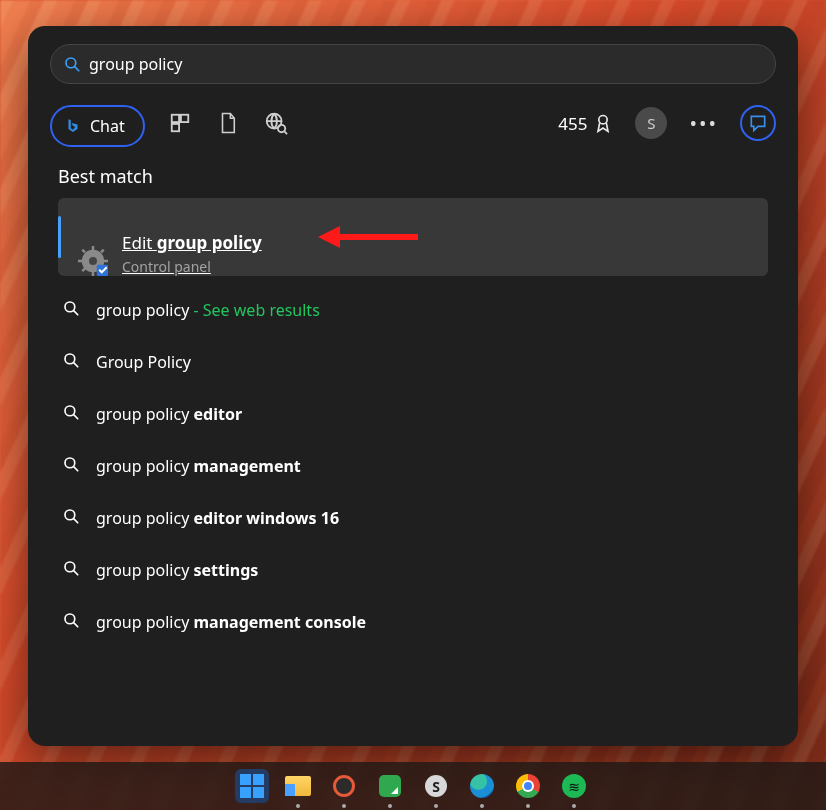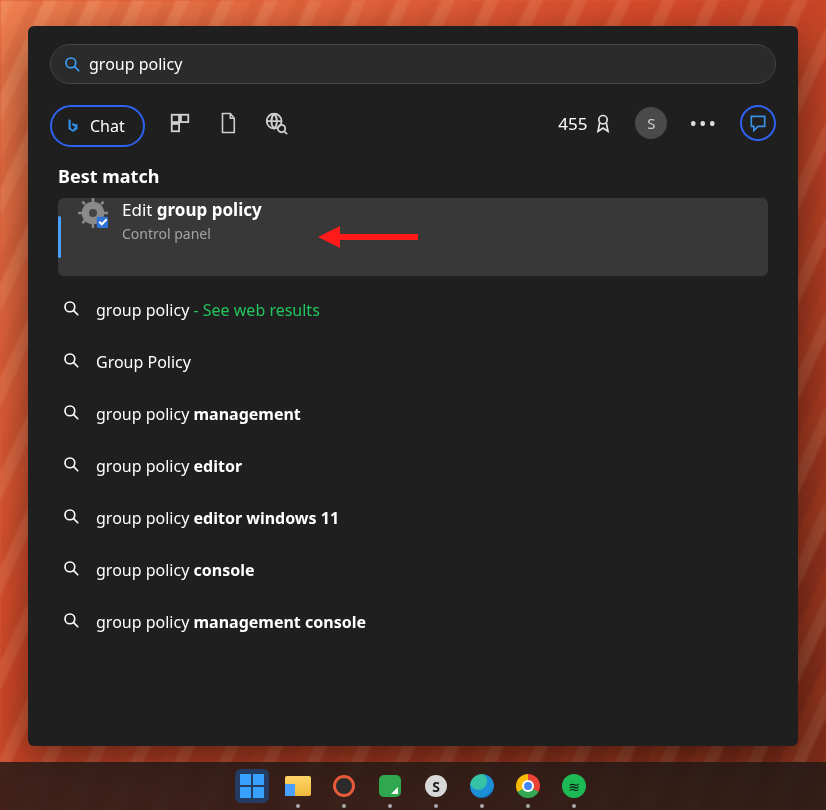--- a/index.html
+++ b/index.html
@@ -19,21 +19,21 @@
           rgba(0,0,0,0) 12px 28px,
           rgba(200,80,40,0.2) 28px 40px),
         linear-gradient(135deg, #f08050 0%, #d84a2b 40%, #7a2a18 100%);
       filter: blur(1px);
     }
     .panel {
       position: absolute;
       left: 28px; top: 26px;
       width: 770px; height: 720px;
       background: #1f1f1f;
-      border-radius: 6px;
+      border-radius: 17px;
       box-shadow: 0 16px 48px rgba(0,0,0,0.5);
       color: #fff;
       padding: 18px 0 0 0;
     }
     .search-wrap {
       margin: 0 22px;
       height: 40px;
       background: #2b2b2b;
       border: 1px solid #444;
       border-radius: 20px;
@@ -73,30 +73,31 @@
       font-size: 15px;
     }
     .more-dots { color: #dcdcdc; font-size: 20px; letter-spacing: 2px; }
     .bing-chat {
       width: 36px; height: 36px; border-radius: 50%;
       border: 2px solid #2f62f0;
       display: flex; align-items: center; justify-content: center;
     }
     .section-title {
       margin: 16px 30px 10px;
-      font-size: 18px; font-weight: 700;
+      font-size: 18px; font-weight: 400;
     }
     .best-card {
       margin: 8px 30px;
       background: #383838;
       border-radius: 6px;
       height: 78px;
-      display: flex; align-items: flex-start;
+      display: flex; align-items: flex-end;
       padding: 0 16px;
       position: relative;
+      text-decoration: underline;
     }
     .best-card::before {
       content: ""; position: absolute; left: 0; top: 18px; bottom: 18px;
       width: 3px; background: #4aa0ff; border-radius: 2px;
     }
     .best-card .gicon { margin: 0 14px 0 4px; display:flex; }
     .best-card .btitle { font-size: 17px; }
     .best-card .btitle b { font-weight: 700; }
     .best-card .bsub { font-size: 14px; color: #a3a3a3; margin-top: 3px; }
     
@@ -298,42 +299,42 @@
             <circle cx="10.5" cy="10.5" r="6.5"></circle>
             <line x1="15.5" y1="15.5" x2="21" y2="21" stroke-linecap="round"></line>
           </svg></span>
         <span><span>Group Policy</span></span>
       </div>
       <div class="web-item">
         <span><svg width="18" height="18" viewBox="0 0 24 24" fill="none" stroke="#fff" stroke-width="2.2">
             <circle cx="10.5" cy="10.5" r="6.5"></circle>
             <line x1="15.5" y1="15.5" x2="21" y2="21" stroke-linecap="round"></line>
           </svg></span>
+        <span><span>group policy </span><b>editor</b></span>
+      </div>
+      <div class="web-item">
+        <span><svg width="18" height="18" viewBox="0 0 24 24" fill="none" stroke="#fff" stroke-width="2.2">
+            <circle cx="10.5" cy="10.5" r="6.5"></circle>
+            <line x1="15.5" y1="15.5" x2="21" y2="21" stroke-linecap="round"></line>
+          </svg></span>
         <span><span>group policy </span><b>management</b></span>
       </div>
       <div class="web-item">
         <span><svg width="18" height="18" viewBox="0 0 24 24" fill="none" stroke="#fff" stroke-width="2.2">
             <circle cx="10.5" cy="10.5" r="6.5"></circle>
             <line x1="15.5" y1="15.5" x2="21" y2="21" stroke-linecap="round"></line>
           </svg></span>
-        <span><span>group policy </span><b>editor</b></span>
-      </div>
-      <div class="web-item">
-        <span><svg width="18" height="18" viewBox="0 0 24 24" fill="none" stroke="#fff" stroke-width="2.2">
-            <circle cx="10.5" cy="10.5" r="6.5"></circle>
-            <line x1="15.5" y1="15.5" x2="21" y2="21" stroke-linecap="round"></line>
-          </svg></span>
-        <span><span>group policy </span><b>editor windows 11</b></span>
-      </div>
-      <div class="web-item">
-        <span><svg width="18" height="18" viewBox="0 0 24 24" fill="none" stroke="#fff" stroke-width="2.2">
-            <circle cx="10.5" cy="10.5" r="6.5"></circle>
-            <line x1="15.5" y1="15.5" x2="21" y2="21" stroke-linecap="round"></line>
-          </svg></span>
-        <span><span>group policy </span><b>console</b></span>
+        <span><span>group policy </span><b>editor windows 16</b></span>
+      </div>
+      <div class="web-item">
+        <span><svg width="18" height="18" viewBox="0 0 24 24" fill="none" stroke="#fff" stroke-width="2.2">
+            <circle cx="10.5" cy="10.5" r="6.5"></circle>
+            <line x1="15.5" y1="15.5" x2="21" y2="21" stroke-linecap="round"></line>
+          </svg></span>
+        <span><span>group policy </span><b>settings</b></span>
       </div>
       <div class="web-item">
         <span><svg width="18" height="18" viewBox="0 0 24 24" fill="none" stroke="#fff" stroke-width="2.2">
             <circle cx="10.5" cy="10.5" r="6.5"></circle>
             <line x1="15.5" y1="15.5" x2="21" y2="21" stroke-linecap="round"></line>
           </svg></span>
         <span><span>group policy </span><b>management console</b></span>
       </div>
     </div>
 

